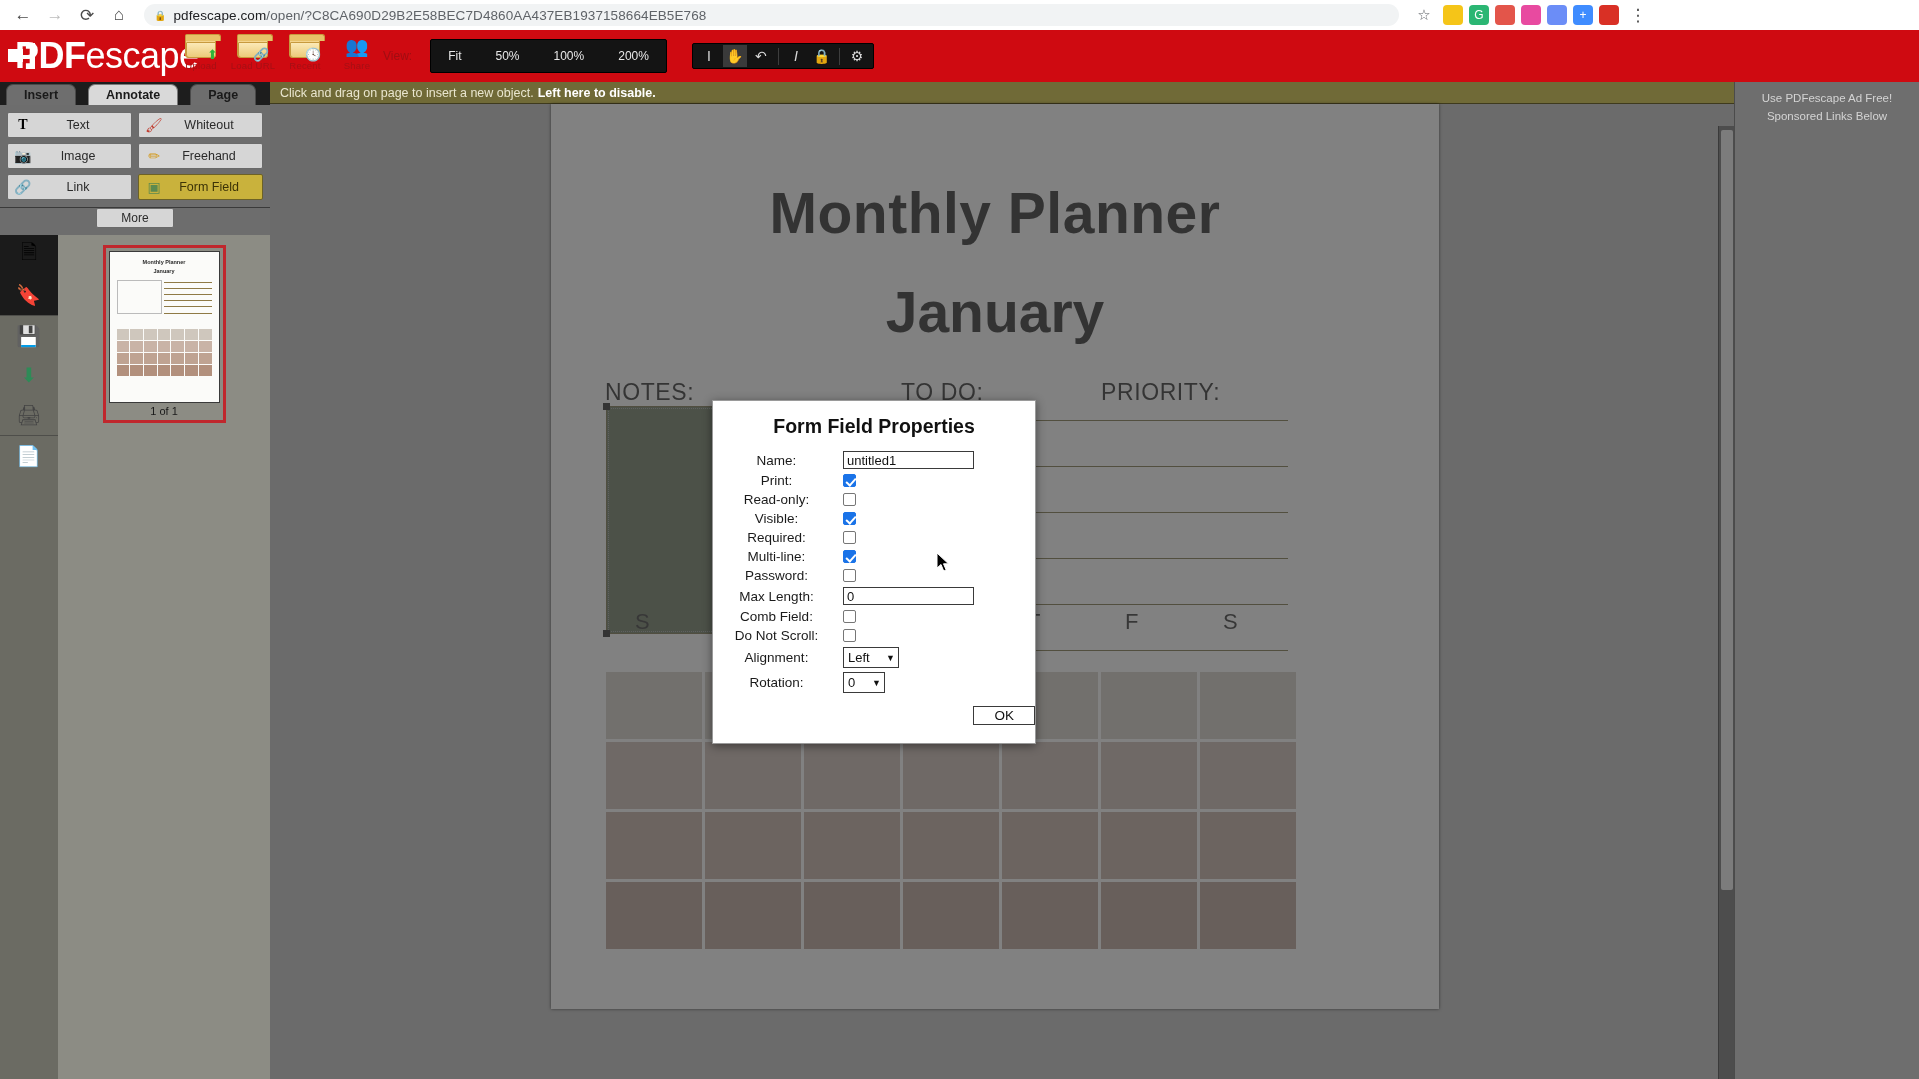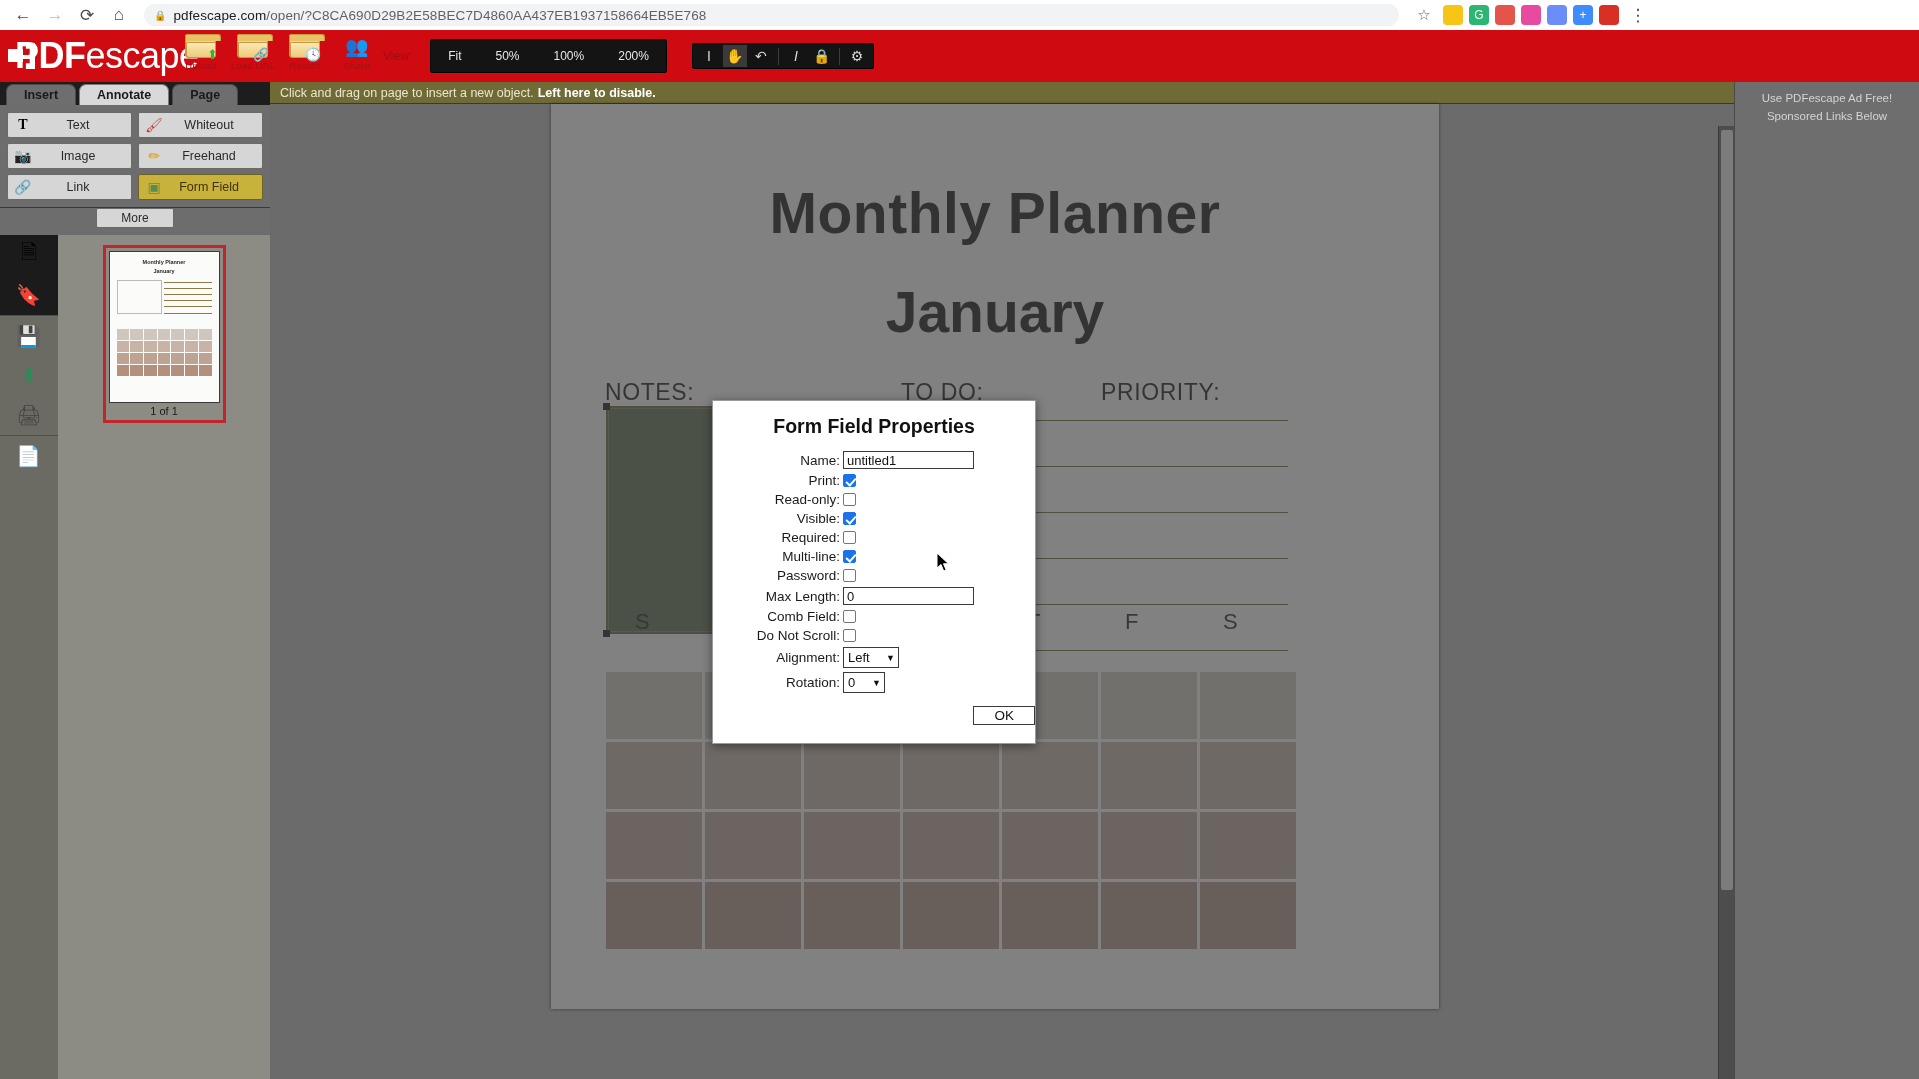--- a/index.html
+++ b/index.html
@@ -105,21 +105,21 @@
   #report-bug-link { font-size: 13.5px; color: #fff; font-weight: bold; }
 
   
   #body-wrap { display: flex; height: 997px; }
 
   
   #left-panel { width: 270px; background: #4f4f4f; display: flex; flex-direction: column; }
   #tab-row { height: 23px; display: flex; align-items: flex-end; padding-left: 6px; background: #1d1d1d; }
   .tab {
     background: #d9d9d9; color: #1a1a1a; font-size: 12.5px; font-weight: bold;
-    padding: 3px 17px 3px; border-radius: 7px 7px 0 0; margin-right: 3px;
+    padding: 3px 17px 3px; border-radius: 7px 7px 0 0; margin-right: 12px;
     border: 1px solid #7a7a7a; border-bottom: none;
   }
   .tab.inactive { background: #6e6e6e; color: #1a1a1a; border-color: #4a4a4a; }
 
   #tool-grid {
     background: #6d6d6d; padding: 7px; display: grid;
     grid-template-columns: 1fr 1fr; gap: 5px 6px; border-bottom: 1px solid #3a3a3a;
   }
   .tool-btn {
     background: #d6d6d6; border: 1px solid #6a6a6a; height: 26px; border-radius: 2px;
@@ -215,21 +215,21 @@
   
   #modal-overlay { position: fixed; inset: 0; }
   #modal {
     position: absolute; left: 712px; top: 400px; width: 324px;
     background: #fff; border: 1px solid #9a9a9a; box-shadow: 0 2px 9px rgba(0,0,0,.45);
     padding: 14px 0 18px;
   }
   #modal-title { text-align: center; font-size: 19.5px; font-weight: bold; color: #111; padding-bottom: 13px; }
   .form-row { display: flex; align-items: center; margin-bottom: 4px; }
   .form-row .flabel {
-    width: 130px; text-align: right; padding-right: 3px; font-size: 13.5px; color: #1a1a1a;
+    width: 130px; text-align: center; padding-right: 3px; font-size: 13.5px; color: #1a1a1a;
   }
   .form-row .fctl { flex: 1; display: flex; align-items: center; }
   .txt-input {
     width: 131px; height: 18px; border: 1px solid #3a3a3a; background: #fff;
     font-size: 13px; color: #111; padding-left: 3px; font-family: "Liberation Sans", sans-serif;
   }
   .cbx {
     width: 13px; height: 13px; border: 1px solid #767676; border-radius: 2px; background: #fff;
     display: inline-block; position: relative;
   }

